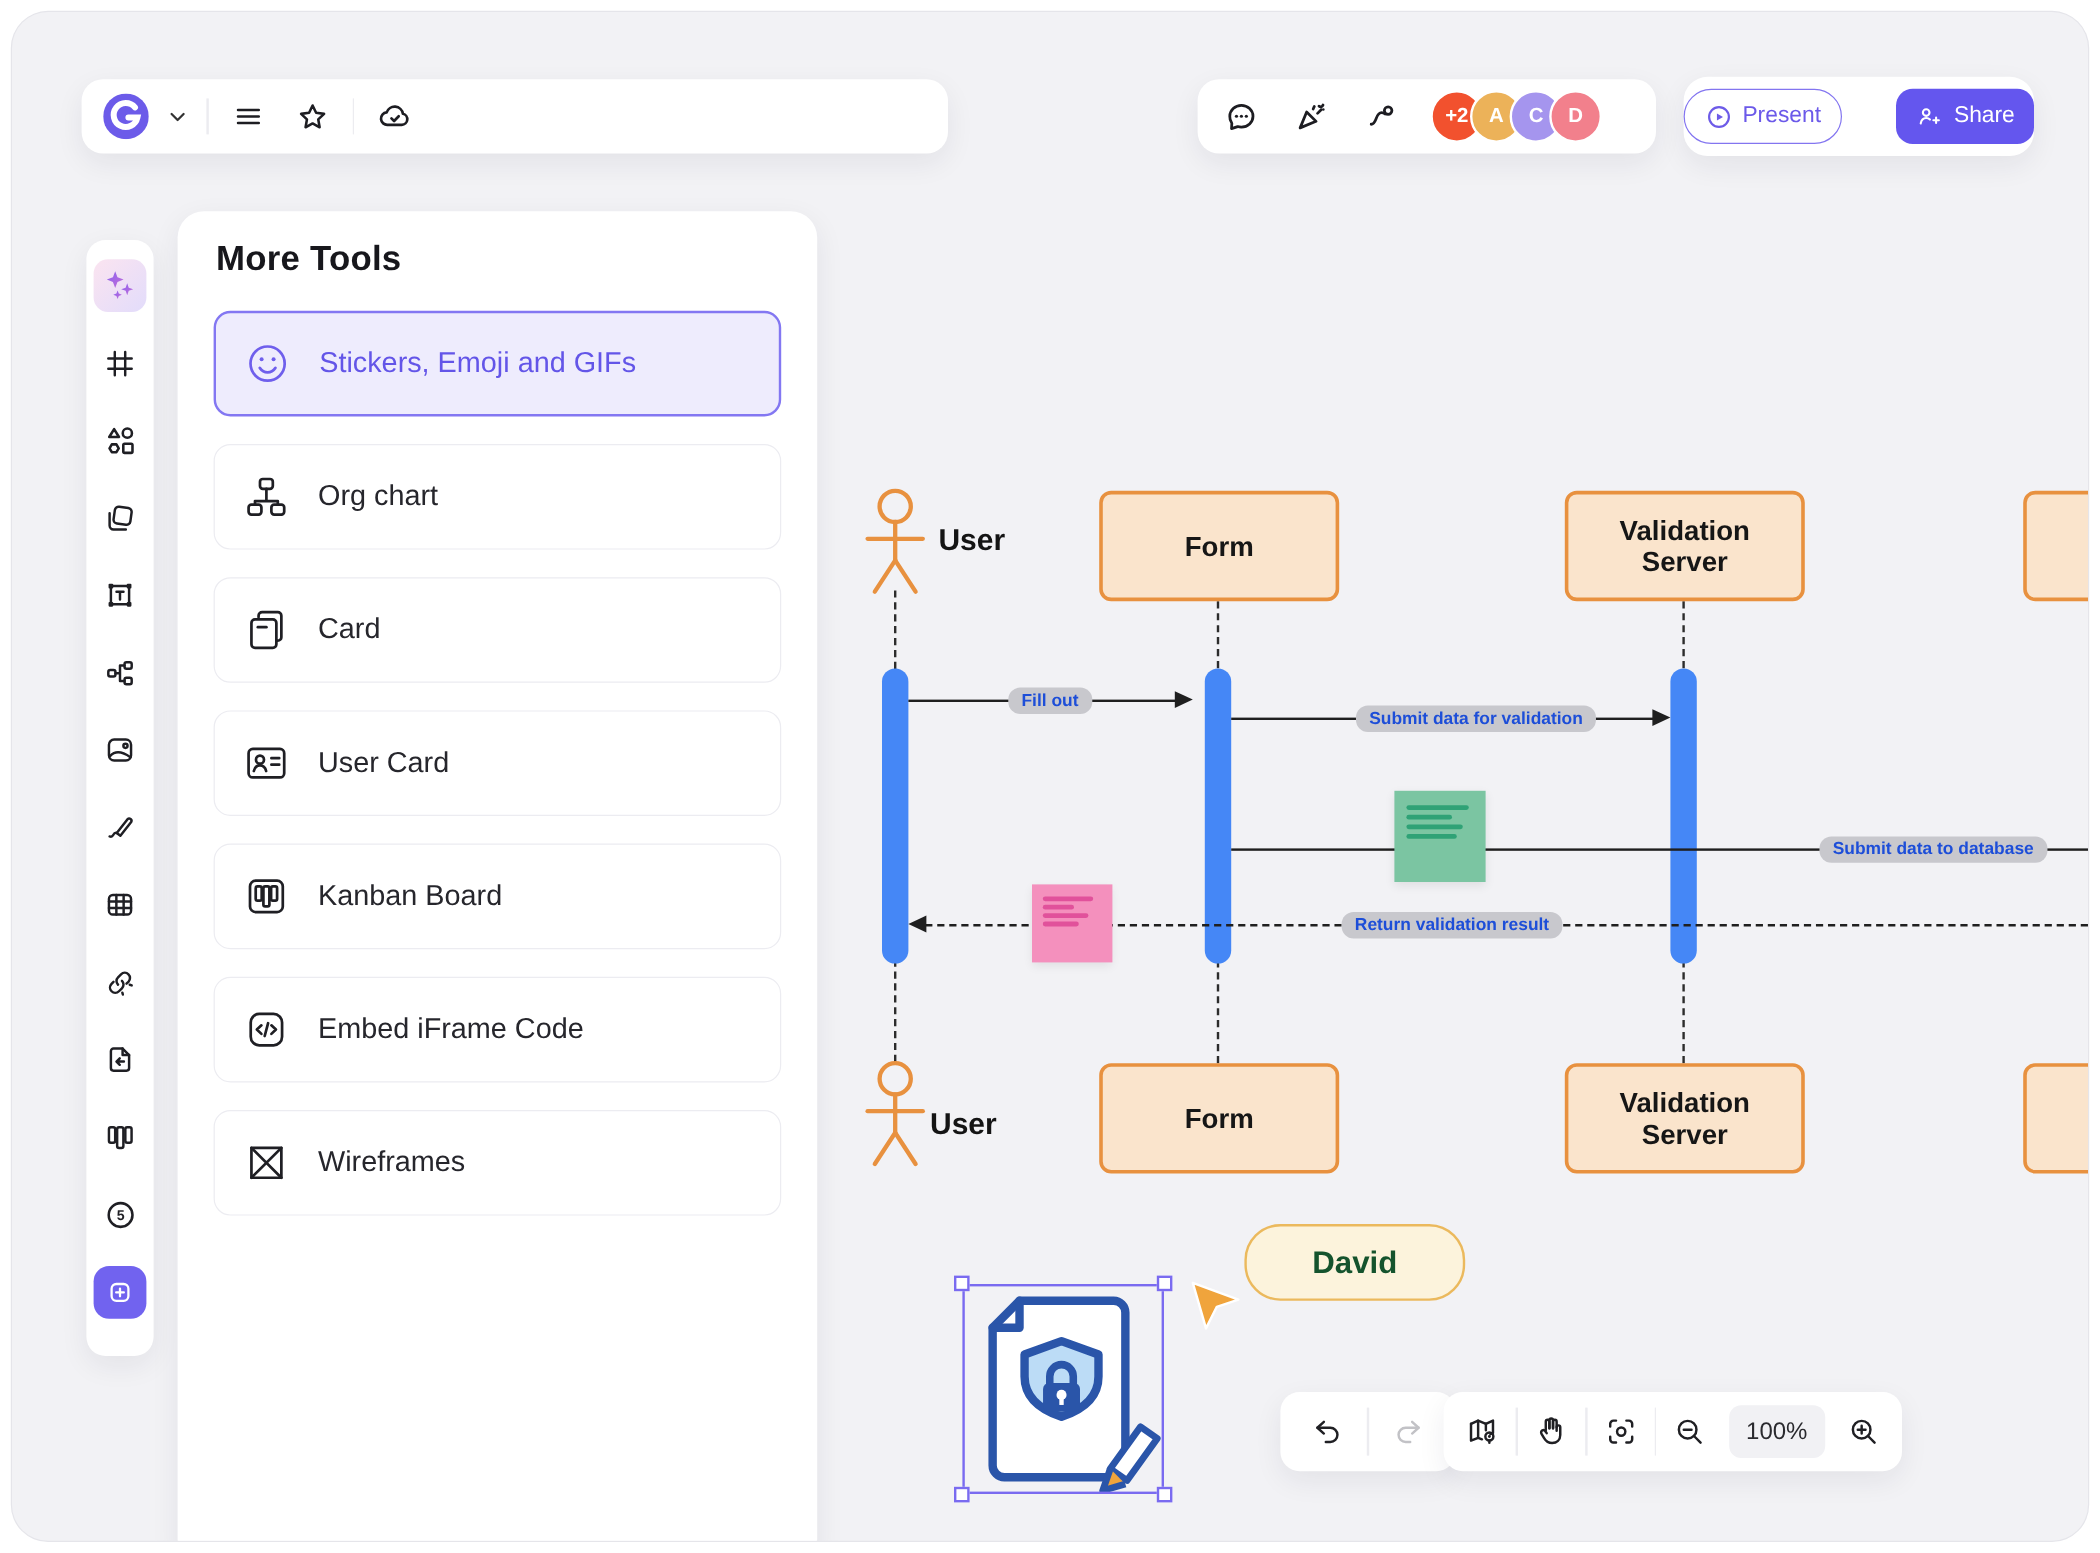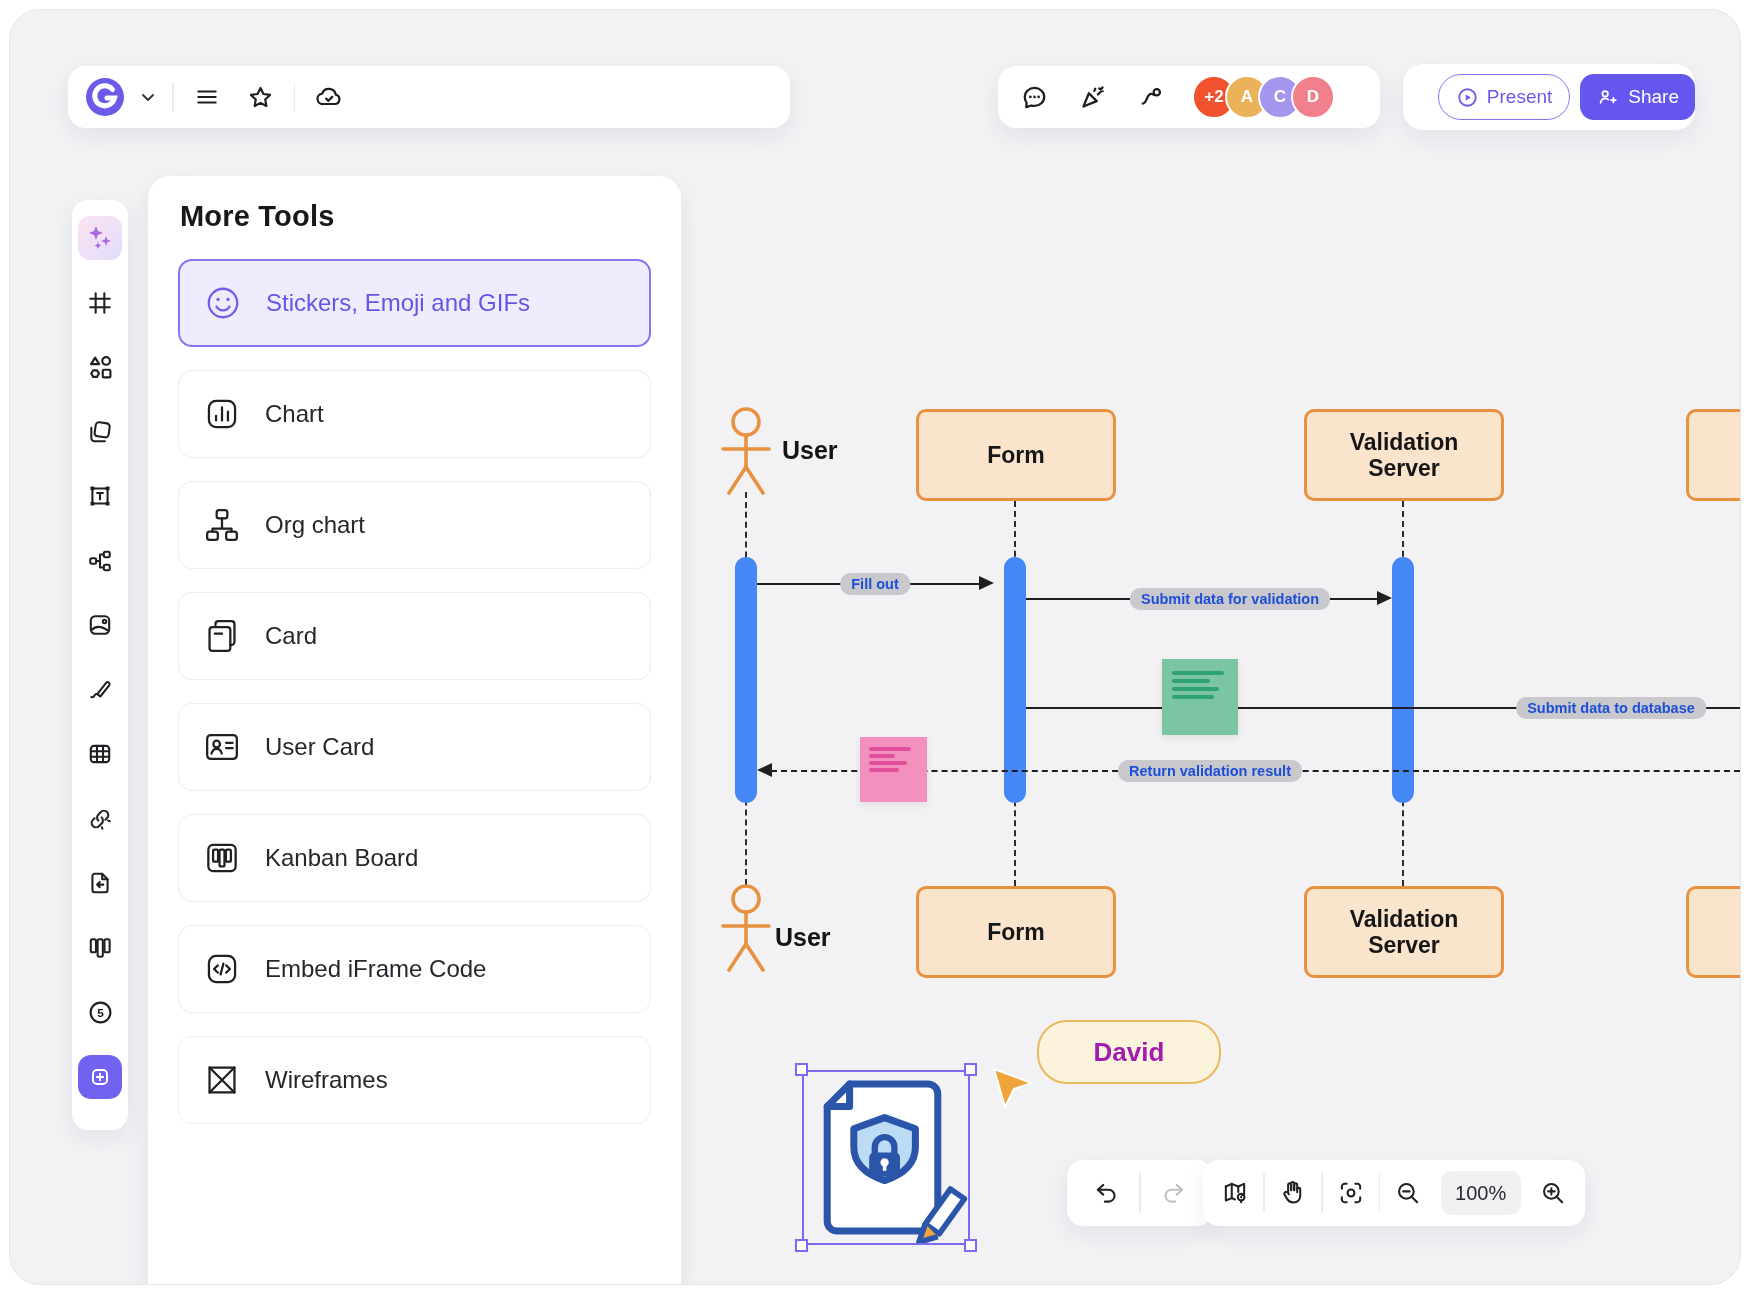--- a/index.html
+++ b/index.html
@@ -10,21 +10,21 @@
   .icbtn{display:flex;align-items:center;justify-content:center;cursor:pointer;border-radius:10px;}
   .ic path,.ic circle,.ic rect,.ic line,.ic polyline{stroke:currentColor;fill:none;stroke-width:1.9;stroke-linecap:round;stroke-linejoin:round;}
   .ic .fill{fill:currentColor;stroke:none;}
   .vsep{width:1.5px;background:#ECECF0;align-self:center;}
   
   .titlebar{left:68px;top:66px;width:722px;height:62px;display:flex;align-items:center;padding:0 18px;box-sizing:border-box;gap:12px;}
   .doc-title{font-size:23px;font-weight:600;color:#1d1d22;letter-spacing:.2px;white-space:nowrap;flex:1;padding-left:12px;}
   .collabbar{left:998px;top:66px;width:382px;height:62px;display:flex;align-items:center;padding:0 16px;box-sizing:border-box;gap:18px;}
   .avatars{display:flex;align-items:center;margin-left:4px;}
   .av{width:40px;height:40px;border-radius:50%;border:2.5px solid #fff;display:flex;align-items:center;justify-content:center;color:#fff;font-size:17px;font-weight:700;margin-left:-11px;}
-  .actionbar{left:1403px;top:64px;width:292px;height:66px;border-radius:20px;display:flex;align-items:center;justify-content:flex-end;gap:10px;}
+  .actionbar{left:1403px;top:64px;width:292px;height:66px;border-radius:20px;display:flex;align-items:center;justify-content:space-between;gap:10px;}
   .present-btn{height:46px;border:1.6px solid #8375F0;border-radius:24px;display:flex;align-items:center;gap:8px;padding:0 17px;color:#6B59E9;font-size:19px;font-weight:500;background:#fff;cursor:pointer;}
   .share-btn{height:46px;border-radius:14px;background:#6456EE;display:flex;align-items:center;gap:10px;padding:0 16px;color:#fff;font-size:19px;font-weight:500;border:none;cursor:pointer;}
   
   .rail{left:72px;top:200px;width:56px;height:930px;border-radius:16px;display:flex;flex-direction:column;align-items:center;padding:16px 0;box-sizing:border-box;gap:20.5px;}
   .rail .icbtn{width:44px;height:44px;color:#1f1f24;}
   .rail .icbtn.active{background:linear-gradient(135deg,#FBE4F0,#E2DCFB);border-radius:12px;}
   .rail .icbtn.addbtn{background:#7163EF;border-radius:13px;color:#fff;}
   
   .panel{left:148px;top:176px;width:533px;height:1128px;border-radius:22px;padding:24px 30px;box-sizing:border-box;}
   .panel h2{margin:0 0 26px 2px;font-size:29px;font-weight:700;color:#17171c;letter-spacing:.2px;}
@@ -38,21 +38,21 @@
   .lifeline{position:absolute;width:0;border-left:2.5px dashed #2c2c2c;}
   .actbar{position:absolute;width:22px;background:#4587F6;border-radius:11px;}
   .msg-line{position:absolute;height:0;border-top:2.5px solid #1f1f1f;}
   .msg-line.dashed{border-top-style:dashed;}
   .arr-r{position:absolute;width:0;height:0;border-left:15px solid #1f1f1f;border-top:7.5px solid transparent;border-bottom:7.5px solid transparent;}
   .arr-l{position:absolute;width:0;height:0;border-right:15px solid #1f1f1f;border-top:7.5px solid transparent;border-bottom:7.5px solid transparent;}
   .pill{position:absolute;transform:translate(-50%,-50%);background:#C8C8CD;border-radius:10px;padding:3px 11px;font-size:14.5px;font-weight:700;color:#1d4ed8;white-space:nowrap;}
   .actor-label{position:absolute;font-size:25px;font-weight:700;color:#141414;}
   .note{position:absolute;box-shadow:0 3px 8px rgba(0,0,0,.08);}
   .note i{position:absolute;display:block;height:3.5px;border-radius:2px;}
-  .cursor-tag{position:absolute;left:1037px;top:1020px;width:180px;height:60px;background:#FCF3DC;border:2.5px solid #EBB95D;border-radius:30px;display:flex;align-items:center;justify-content:center;font-size:26px;font-weight:700;color:#a21caf;}
+  .cursor-tag{position:absolute;left:1037px;top:1020px;width:180px;height:60px;background:#FCF3DC;border:2.5px solid #EBB95D;border-radius:30px;display:flex;align-items:center;justify-content:center;font-size:26px;font-weight:700;color:#14532d;}
   .sticker{position:absolute;left:802px;top:1070px;width:168px;height:175px;}
   .selbox{position:absolute;inset:0;border:2.5px solid #7A6BF0;}
   .handle{position:absolute;width:13px;height:13px;background:#fff;border:2.5px solid #7A6BF0;box-sizing:border-box;}
   
   .btb{height:66px;top:1160px;display:flex;align-items:center;padding:0 8px;box-sizing:border-box;border-radius:16px;}
   .btb .icbtn{width:52px;height:50px;color:#202024;}
   .zoombox{width:86px;height:44px;background:#F1F1F4;border-radius:10px;display:flex;align-items:center;justify-content:center;font-size:20px;color:#2a2a2e;margin:0 4px;}
 </style>
 </head>
 <body>
@@ -355,29 +355,20 @@
                 <circle class="fill" cx="11.8" cy="13" r="1.4"></circle>
                 <circle class="fill" cx="20.2" cy="13" r="1.4"></circle>
                 <path d="M10.5 19c1.5 2.2 3.5 3.2 5.5 3.2s4-1 5.5-3.2" stroke-width="2.2"></path>
               </svg>
             </span>
       <span>Stickers, Emoji and GIFs</span>
     </div>
     <div class="mt-item">
       <span class="mticon">
               <svg class="ic" viewBox="0 0 32 32" width="38" height="38" style="stroke-width:2.2;">
-                <rect x="5" y="5" width="22" height="22" rx="6"></rect>
-                <path d="M11 17.5v4M16 10.5v11M21 14v7.5" stroke-width="2.5"></path>
-              </svg>
-            </span>
-      <span>Chart</span>
-    </div>
-    <div class="mt-item">
-      <span class="mticon">
-              <svg class="ic" viewBox="0 0 32 32" width="38" height="38" style="stroke-width:2.2;">
                 <rect x="11.5" y="3.5" width="9" height="7" rx="2"></rect>
                 <rect x="3.5" y="21.5" width="9" height="7" rx="2"></rect>
                 <rect x="19.5" y="21.5" width="9" height="7" rx="2"></rect>
                 <path d="M16 10.5v5M8 21.5v-2.5h16v2.5M16 15.5v3.5"></path>
               </svg>
             </span>
       <span>Org chart</span>
     </div>
     <div class="mt-item">
       <span class="mticon">

